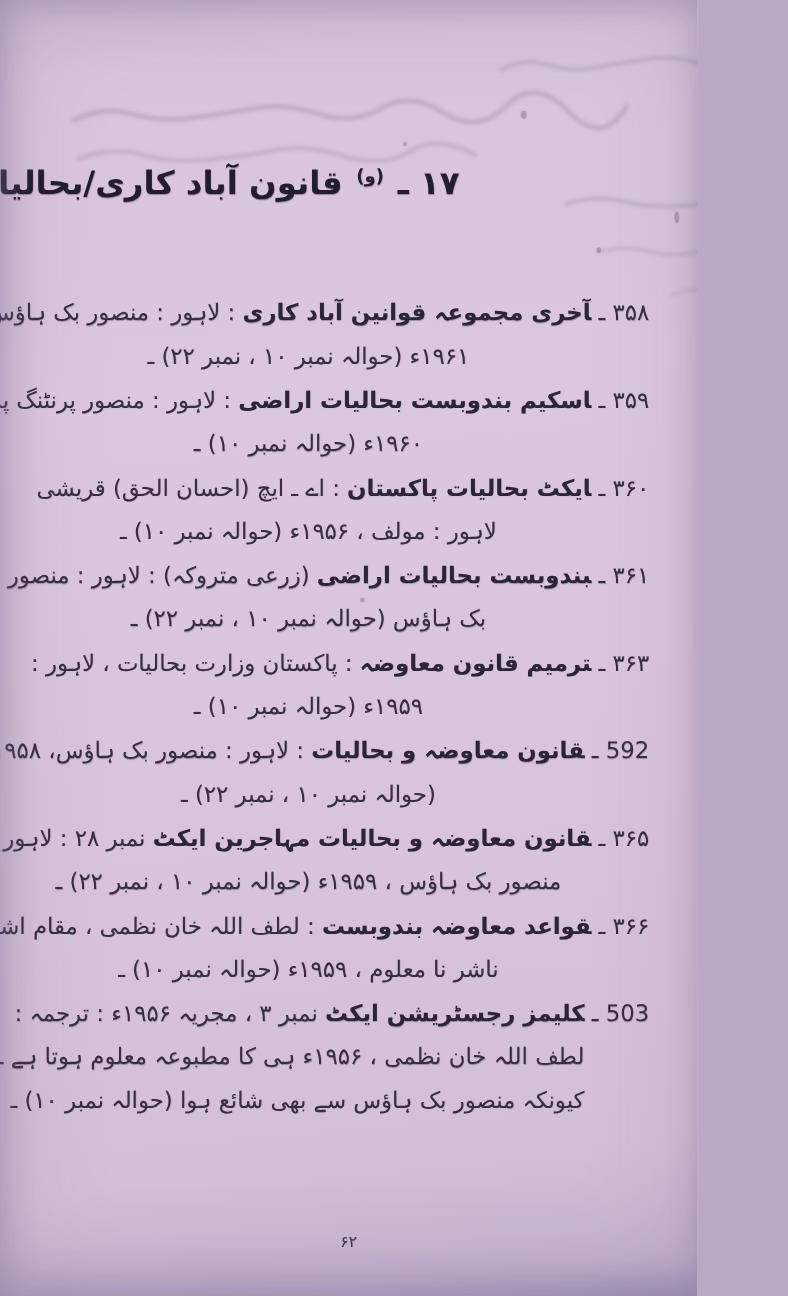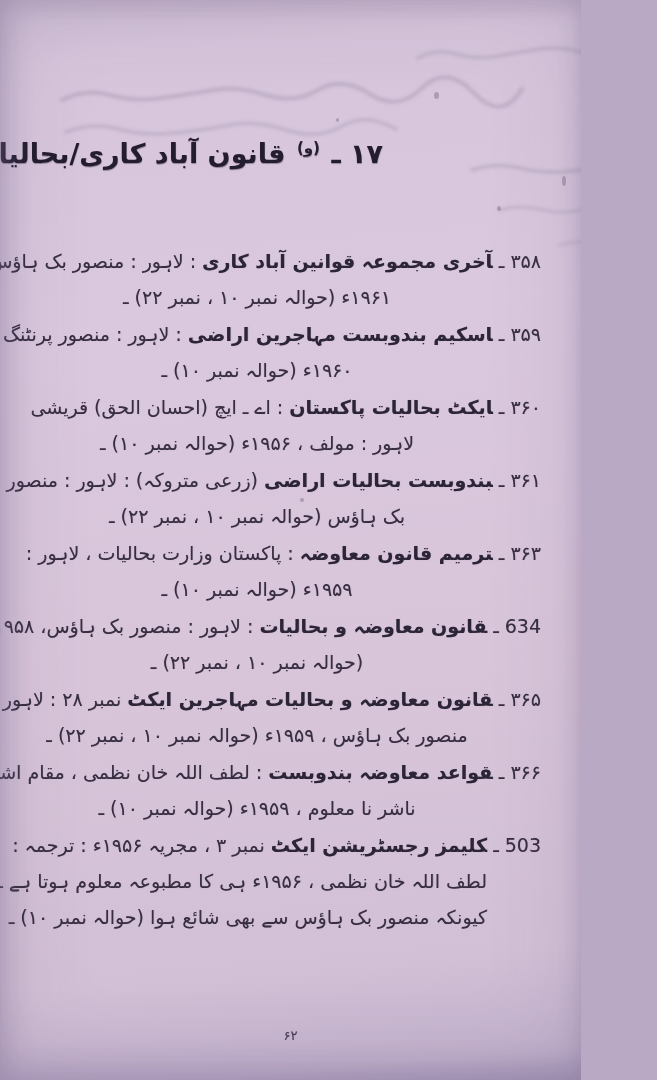--- a/index.html
+++ b/index.html
@@ -82,42 +82,42 @@
   </div>
 
   <div class="entries" dir="rtl">
 
     <div class="entry">
       <div class="line first"><span class="num">۳۵۸ ـ</span><span class="title">آخری مجموعہ قوانین آباد کاری</span><span> : لاہور : منصور بک ہاؤس ،</span></div>
       <div class="line cont">۱۹۶۱ء (حوالہ نمبر ۱۰ ، نمبر ۲۲) ـ</div>
     </div>
 
     <div class="entry">
-      <div class="line first"><span class="num">۳۵۹ ـ</span><span class="title">اسکیم بندوبست مہاجرین اراضی</span><span> : لاہور : منصور پرنٹنگ پریس،</span></div>
+      <div class="line first"><span class="num">۳۵۹ ـ</span><span class="title">اسکیم بندوبست بحالیات اراضی</span><span> : لاہور : منصور پرنٹنگ پریس،</span></div>
       <div class="line cont">۱۹۶۰ء (حوالہ نمبر ۱۰) ـ</div>
     </div>
 
     <div class="entry">
       <div class="line first"><span class="num">۳۶۰ ـ</span><span class="title">ایکٹ بحالیات پاکستان</span><span> : اے ـ ایچ (احسان الحق) قریشی</span></div>
       <div class="line cont">لاہور : مولف ، ۱۹۵۶ء (حوالہ نمبر ۱۰) ـ</div>
     </div>
 
     <div class="entry">
       <div class="line first"><span class="num">۳۶۱ ـ</span><span class="title">بندوبست بحالیات اراضی</span><span> (زرعی متروکہ) : لاہور : منصور</span></div>
       <div class="line cont">بک ہاؤس (حوالہ نمبر ۱۰ ، نمبر ۲۲) ـ</div>
     </div>
 
 
     <div class="entry">
       <div class="line first"><span class="num">۳۶۳ ـ</span><span class="title">ترمیم قانون معاوضہ</span><span> : پاکستان وزارت بحالیات ، لاہور :</span></div>
       <div class="line cont">۱۹۵۹ء (حوالہ نمبر ۱۰) ـ</div>
     </div>
 
     <div class="entry">
-      <div class="line first"><span class="num">634 ـ</span><span class="title">قانون معاوضہ و بحالیات</span><span> : لاہور : منصور بک ہاؤس، ۱۹۵۸ء</span></div>
+      <div class="line first"><span class="num">592 ـ</span><span class="title">قانون معاوضہ و بحالیات</span><span> : لاہور : منصور بک ہاؤس، ۱۹۵۸ء</span></div>
       <div class="line cont">(حوالہ نمبر ۱۰ ، نمبر ۲۲) ـ</div>
     </div>
 
     <div class="entry">
       <div class="line first"><span class="num">۳۶۵ ـ</span><span class="title">قانون معاوضہ و بحالیات مہاجرین ایکٹ</span><span> نمبر ۲۸ : لاہور :</span></div>
       <div class="line cont">منصور بک ہاؤس ، ۱۹۵۹ء (حوالہ نمبر ۱۰ ، نمبر ۲۲) ـ</div>
     </div>
 
     <div class="entry">
       <div class="line first"><span class="num">۳۶۶ ـ</span><span class="title">قواعد معاوضہ بندوبست</span><span> : لطف اللہ خان نظمی ، مقام اشاعت</span></div>

